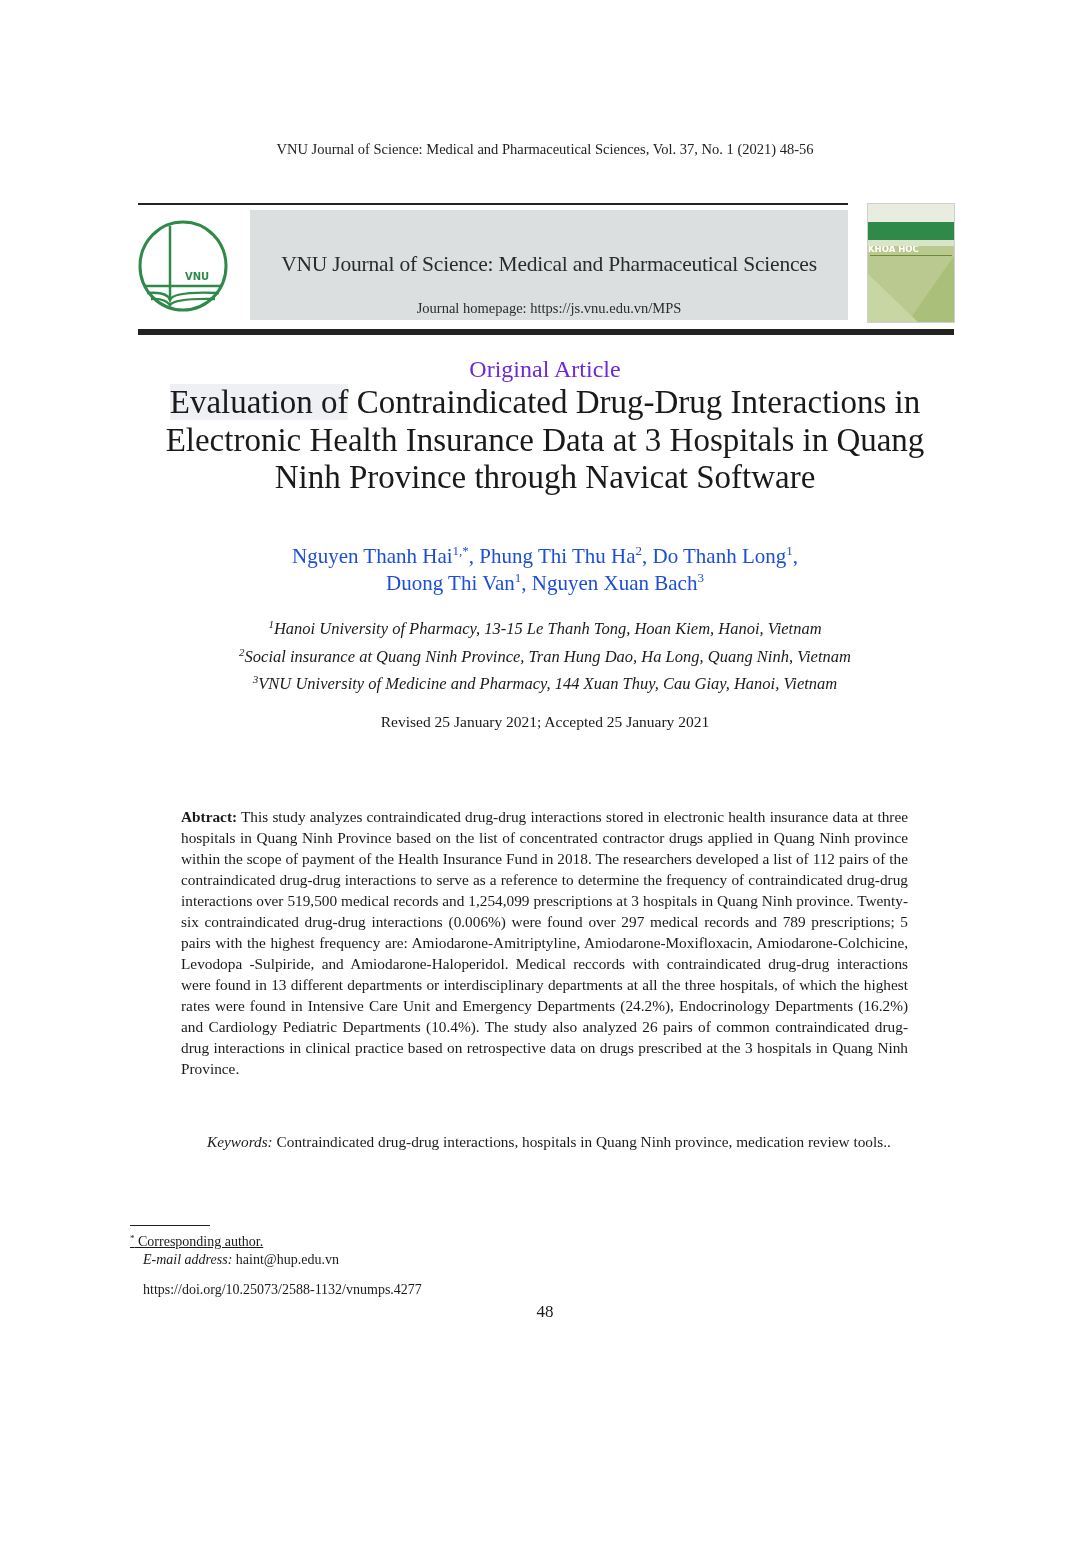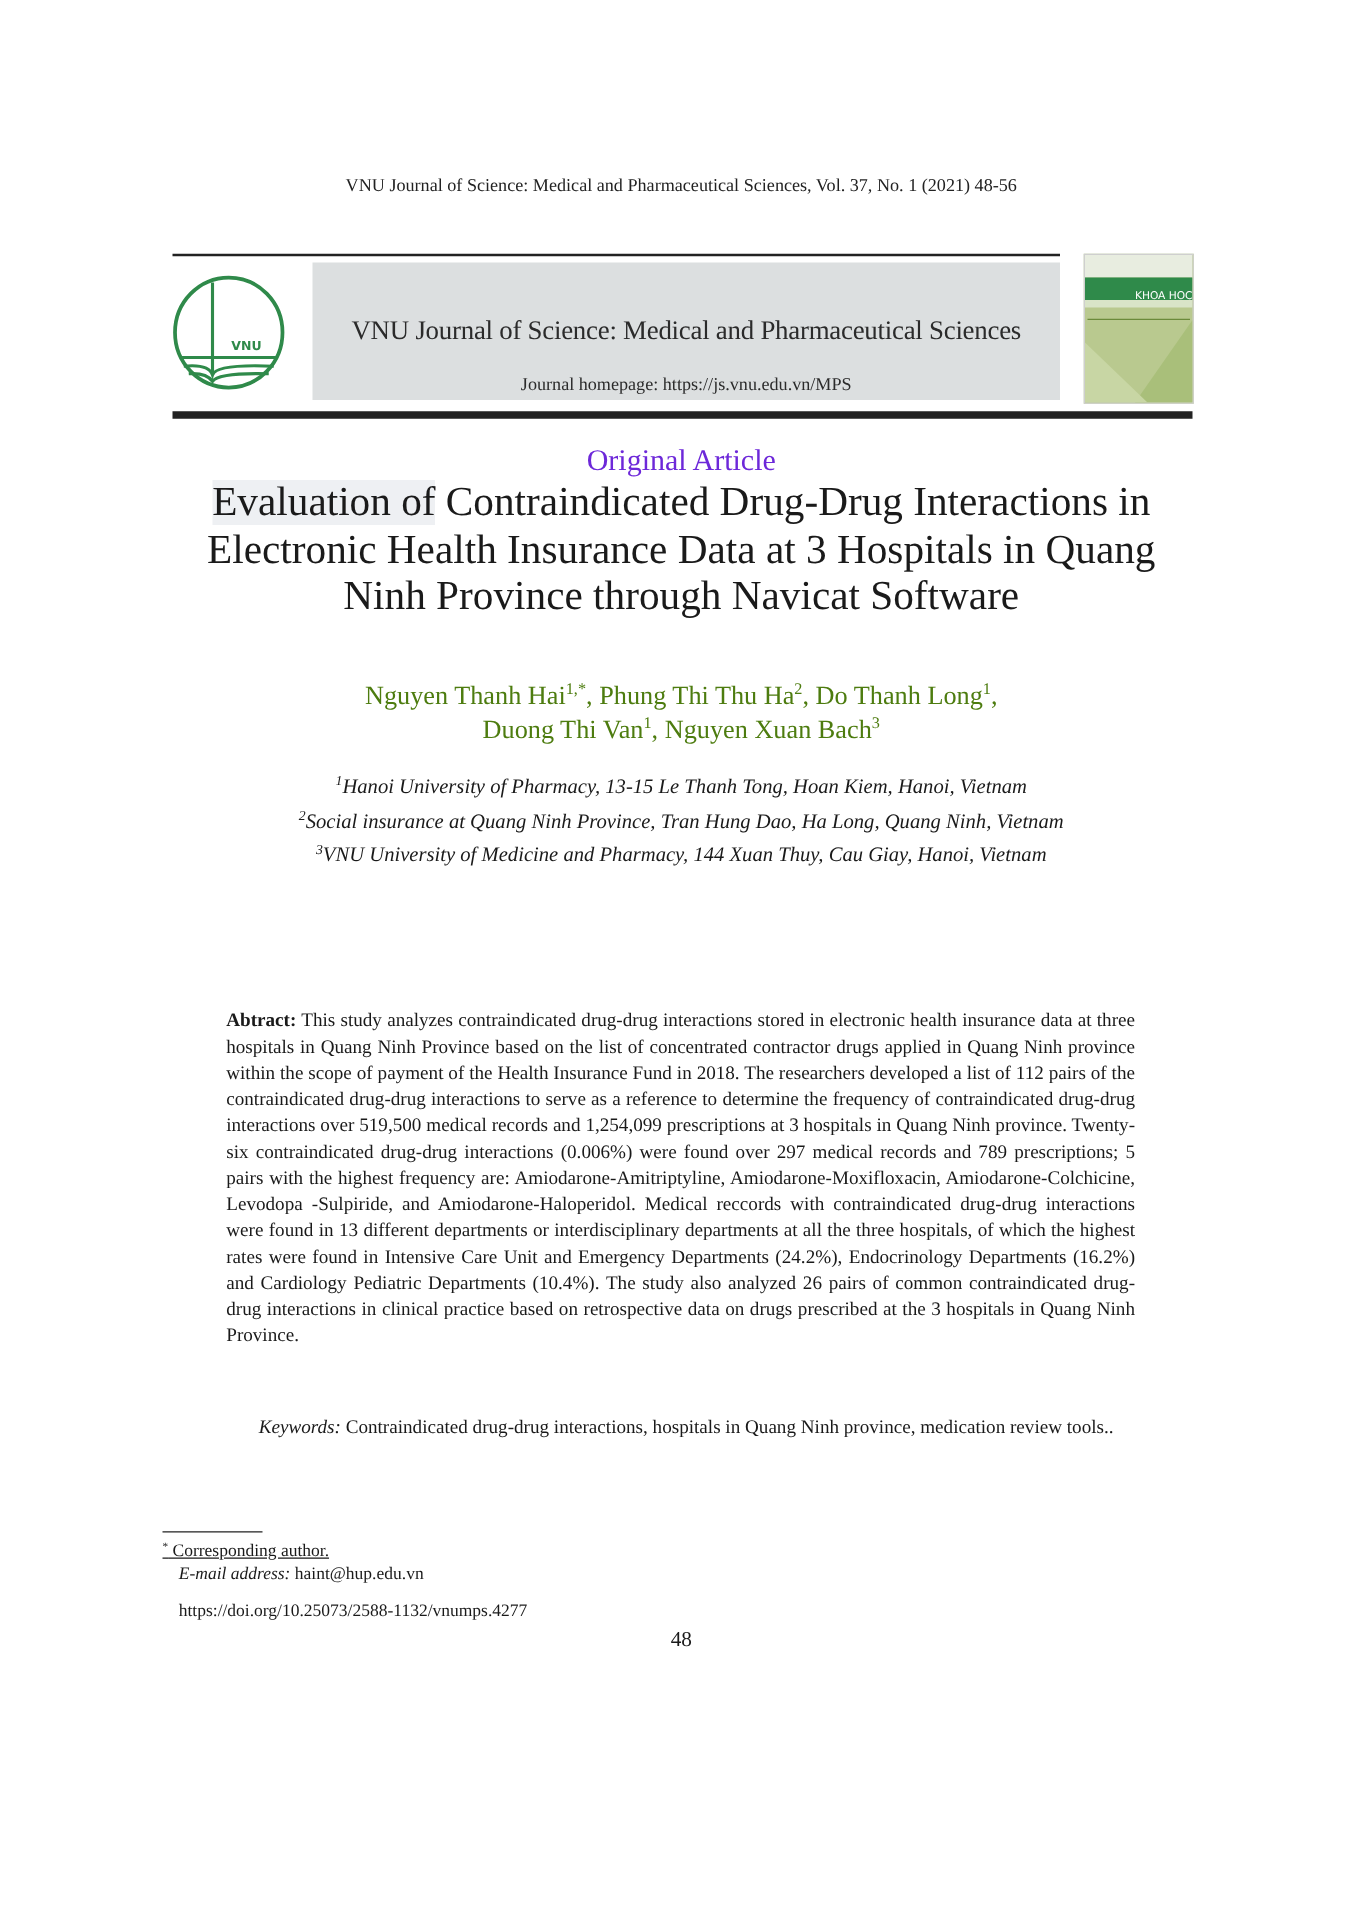--- a/index.html
+++ b/index.html
@@ -24,38 +24,38 @@
     position: absolute; left: 0; right: 0; top: 90px; text-align: center;
     font-size: 14.5px; color: #2b2b2b;
   }
   .logo { left: 137px; top: 220px; width: 92px; height: 92px; }
   .cover {
     left: 867px; top: 203px; width: 86px; height: 118px;
     border: 1px solid #cfcfcf; overflow: hidden; background: #b9c98f;
   }
   .cover .c-top { position:absolute; left:0; top:0; width:100%; height:18px; background:#e8ede0; }
   .cover .c-band { position:absolute; left:0; top:18px; width:100%; height:18px; background:#2f8a4a; }
-  .cover .c-band span { display:block; color:#fff; font-family:"DejaVu Sans", sans-serif; font-weight:normal; font-size:8.5px; text-align:right; line-height:10px; padding-top:10px; }
+  .cover .c-band span { display:block; color:#fff; font-family:"DejaVu Sans", sans-serif; font-weight:bold; font-size:8.5px; text-align:left; line-height:10px; padding-top:22px; }
   .cover .c-sub { position:absolute; left:0; top:36px; width:100%; height:6px; background:#d9e4c8; }
   .cover .c-lines { position:absolute; left:2px; top:45px; width:82px; height:6px; border-bottom:1px solid #6b8a3a; }
   .cover .c-tri1 { position:absolute; left:40px; top:52px; width:0; height:0; border-left:46px solid transparent; border-bottom:66px solid #a9bf7a; }
   .cover .c-tri2 { position:absolute; left:0; top:70px; width:0; height:0; border-right:50px solid transparent; border-bottom:48px solid #c8d6a4; }
   .bottom-rule { left: 138px; width: 816px; top: 329px; height: 6px; background: #222; }
 
   .article-type {
     left: 0; width: 1090px; top: 356px; text-align: center; font-size: 24px; color: #6d28d9;
   }
   .title {
     left: 150px; width: 790px; top: 384px; text-align: center;
     font-size: 33px; line-height: 37.5px; color: #1a1a1a;
   }
   .title .hl { background: #eef0f3; }
   .authors {
     left: 150px; width: 790px; top: 543px; text-align: center;
-    font-size: 21px; line-height: 27px; color: #4d7c0f;
+    font-size: 21px; line-height: 27px; color: #1d4ed8;
   }
   .authors sup { font-size: 13px; vertical-align: 8px; line-height: 0; }
   .affils {
     left: 150px; width: 790px; top: 615px; text-align: center;
     font-size: 16.5px; line-height: 27.5px; font-style: italic; color: #1a1a1a;
   }
   .affils sup { font-size: 11px; vertical-align: 6px; line-height: 0; font-style: italic; }
   .dates {
     left: 0; width: 1090px; top: 711px; text-align: center;
     font-size: 15.5px; line-height: 21px; color: #1a1a1a;
@@ -125,20 +125,21 @@
   <span>Duong Thi Van</span><sup>1</sup><span>, </span><span>Nguyen Xuan Bach</span><sup>3</sup>
 </div>
 
 <div class="abs affils">
   <div><sup>1</sup><span>Hanoi University of Pharmacy, 13-15 Le Thanh Tong, Hoan Kiem, Hanoi, Vietnam</span></div>
   <div><sup>2</sup><span>Social insurance at Quang Ninh Province, Tran Hung Dao, Ha Long, Quang Ninh, Vietnam</span></div>
   <div><sup>3</sup><span>VNU University of Medicine and Pharmacy, 144 Xuan Thuy, Cau Giay, Hanoi, Vietnam</span></div>
 </div>
 
 <div class="abs dates">
+  <div>Revised 25 January 2021; Accepted 25 January 2021</div>
 </div>
 
 <div class="abs abstract"><b>Abtract:</b><span> This study analyzes contraindicated drug-drug interactions stored in electronic health insurance data at three hospitals in Quang Ninh Province based on the list of concentrated contractor drugs applied in Quang Ninh province within the scope of payment of the Health Insurance Fund in 2018. The researchers developed a list of 112 pairs of the contraindicated drug-drug interactions to serve as a reference to determine the frequency of contraindicated drug-drug interactions over 519,500 medical records and 1,254,099 prescriptions at 3 hospitals in Quang Ninh province. Twenty-six contraindicated drug-drug interactions (0.006%) were found over 297 medical records and 789 prescriptions; 5 pairs with the highest frequency are: Amiodarone-Amitriptyline, Amiodarone-Moxifloxacin, Amiodarone-Colchicine, Levodopa -Sulpiride, and Amiodarone-Haloperidol. Medical reccords with contraindicated drug-drug interactions were found in 13 different departments or interdisciplinary departments at all the three hospitals, of which the highest rates were found in Intensive Care Unit and Emergency Departments (24.2%), Endocrinology Departments (16.2%) and Cardiology Pediatric Departments (10.4%). The study also analyzed 26 pairs of common contraindicated drug-drug interactions in clinical practice based on retrospective data on drugs prescribed at the 3 hospitals in Quang Ninh Province.</span></div>
 
 <div class="abs keywords"><i>Keywords:</i><span> Contraindicated drug-drug interactions, hospitals in Quang Ninh province, medication review tools..</span></div>
 
 <div class="abs fn-rule"></div>
 <div class="abs fn1"><sup>*</sup><span> Corresponding author.</span></div>
 <div class="abs fn2"><i>E-mail address:</i><span> haint@hup.edu.vn</span></div>
 <div class="abs doi">https://doi.org/10.25073/2588-1132/vnumps.4277</div>

